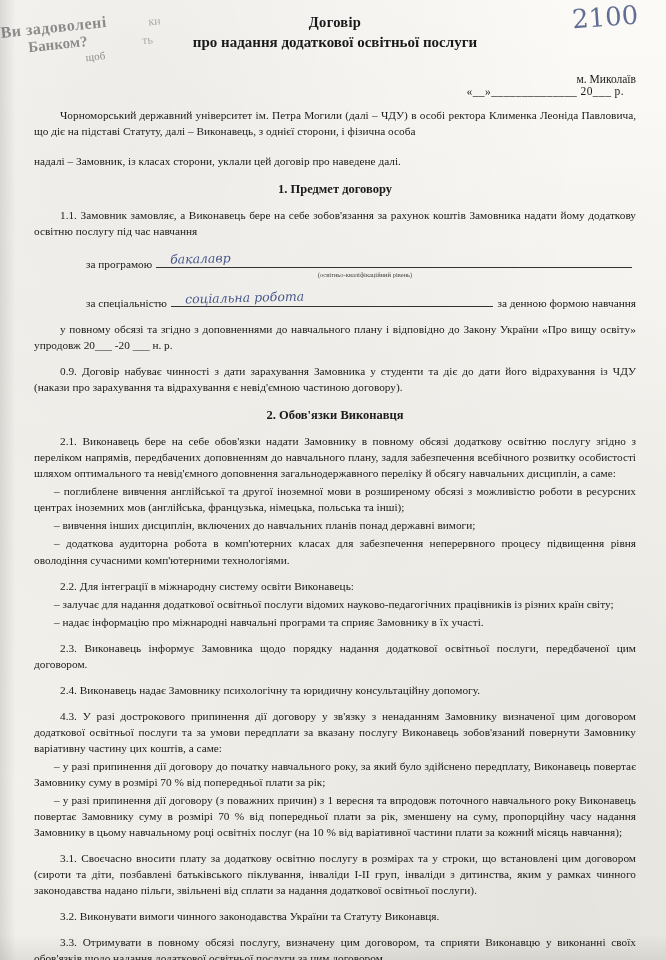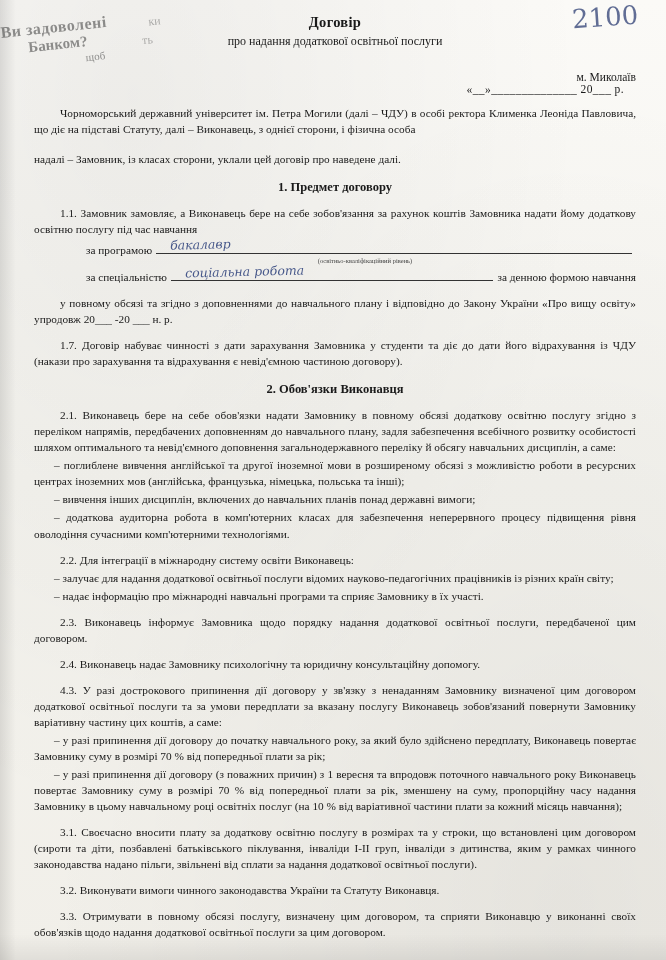--- a/index.html
+++ b/index.html
@@ -35,22 +35,22 @@
   }
   .title {
     text-align: center;
     font-weight: bold;
     font-size: 14.5px;
     letter-spacing: 0.3px;
     margin: 4px 0 0 0;
   }
   .subtitle {
     text-align: center;
-    font-weight: normal;
-    font-size: 12px;
+    font-weight: bold;
+    font-size: 15px;
     margin: 3px 0 0 0;
   }
   .row-place {
     display: flex;
     justify-content: space-between;
     align-items: flex-end;
     margin-top: 22px;
     font-size: 11.5px;
     flex-direction: column;
   }
@@ -80,21 +80,21 @@
     margin: 2px 0 0 0;
     font-size: 11.3px;
     line-height: 1.42;
     text-align: justify;
     text-indent: 20px;
   }
   .fillline {
     display: flex;
     align-items: flex-end;
     font-size: 11.3px;
-    margin-top: 4px;
+    margin-top: 16px;
     padding-left: 52px;
   }
   .fillline .lbl { white-space: nowrap; }
   .fillline .rule {
     flex: 1;
     border-bottom: 1px solid #333;
     margin: 0 4px 2px 4px;
     height: 12px;
     position: relative;
   }
@@ -218,21 +218,21 @@
 
     <div class="fillline">
       <span class="lbl">за спеціальністю</span>
       <span class="rule">
         <span class="hand">соціальна робота</span>
       </span>
       <span class="tail">за   денною формою навчання</span>
     </div>
 
     <p class="body indent" style="margin-top:12px">у повному обсязі та згідно з доповненнями до навчального плану і відповідно до Закону України «Про вищу освіту» упродовж 20___ -20 ___ н. р.</p>
-    <p class="body indent">1.7. Договір набуває чинності з дати зарахування Замовника у студенти та діє до дати його відрахування із ЧДУ (накази про зарахування та відрахування є невід'ємною частиною договору).</p>
+    <p class="body indent">0.9. Договір набуває чинності з дати зарахування Замовника у студенти та діє до дати його відрахування із ЧДУ (накази про зарахування та відрахування є невід'ємною частиною договору).</p>
 
     <div class="sec">2. Обов'язки Виконавця</div>
     <p class="body indent">2.1. Виконавець бере на себе обов'язки надати Замовнику в повному обсязі додаткову освітню послугу згідно з переліком напрямів, передбачених доповненням до навчального плану, задля забезпечення всебічного розвитку  особистості шляхом оптимального та  невід'ємного доповнення  загальнодержавного переліку й обсягу навчальних дисциплін, а саме:</p>
 
     <div class="dash">– поглиблене вивчення англійської та другої іноземної мови в розширеному обсязі з можливістю роботи в ресурсних центрах іноземних мов (англійська, французька, німецька, польська та інші);</div>
     <div class="dash">– вивчення інших дисциплін, включених до навчальних планів понад  державні вимоги;</div>
     <div class="dash">– додаткова аудиторна  робота в комп'ютерних класах для забезпечення неперервного процесу підвищення рівня оволодіння сучасними комп'ютерними технологіями.</div>
 
     <p class="body indent">2.2.  Для інтеграції в міжнародну систему освіти Виконавець:</p>
 

